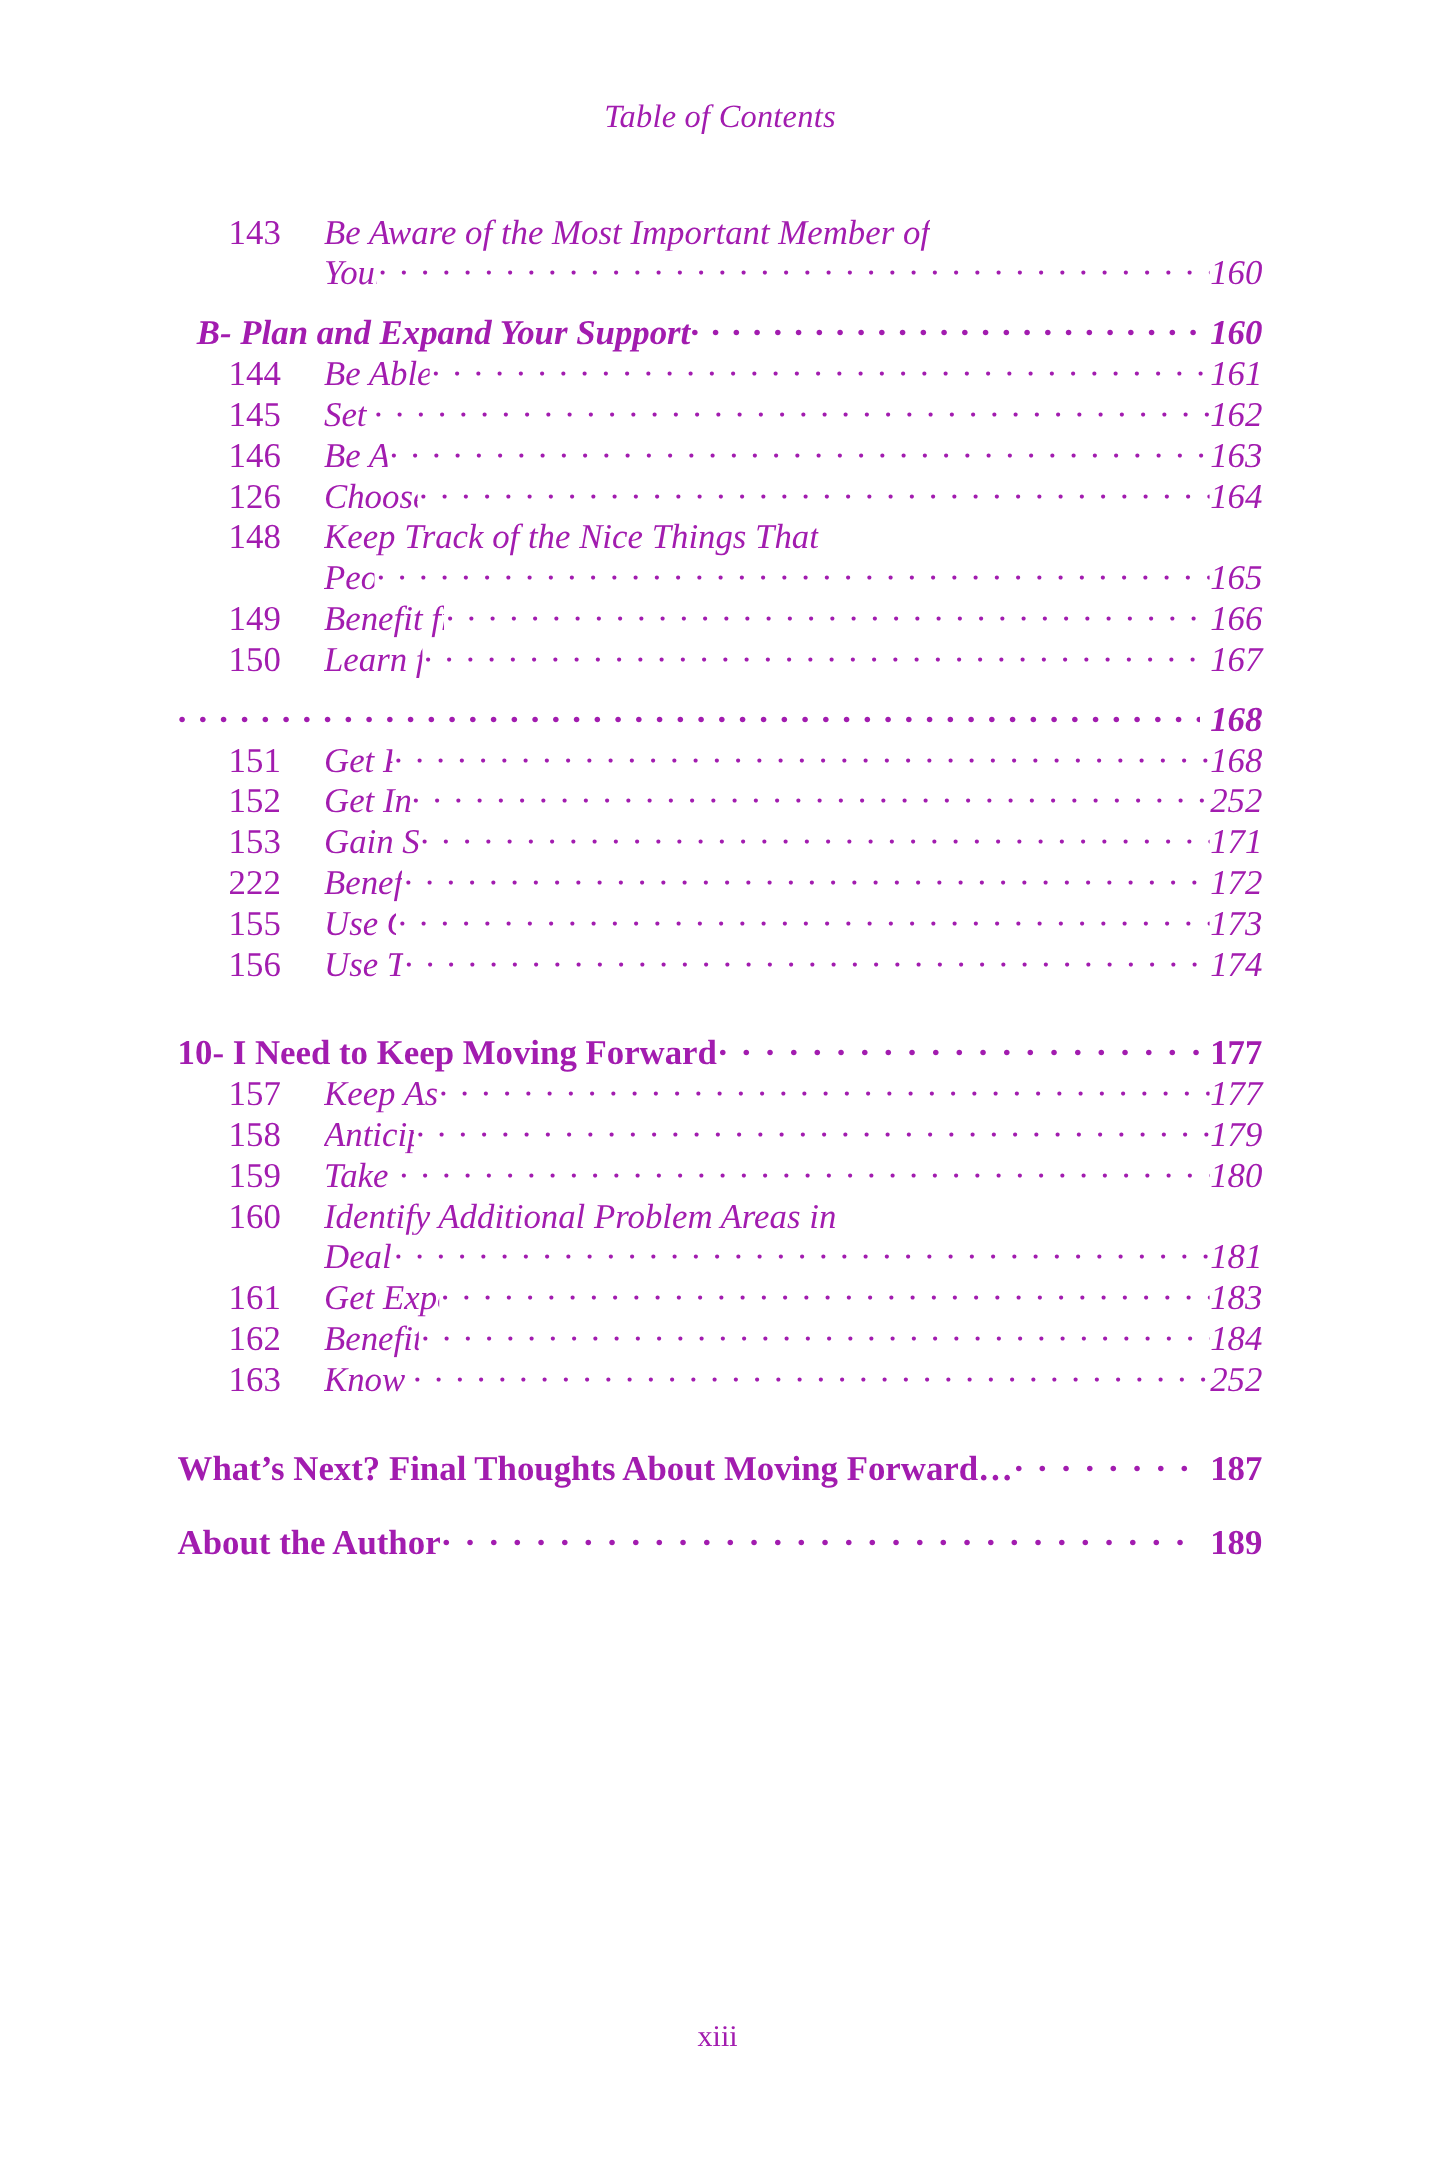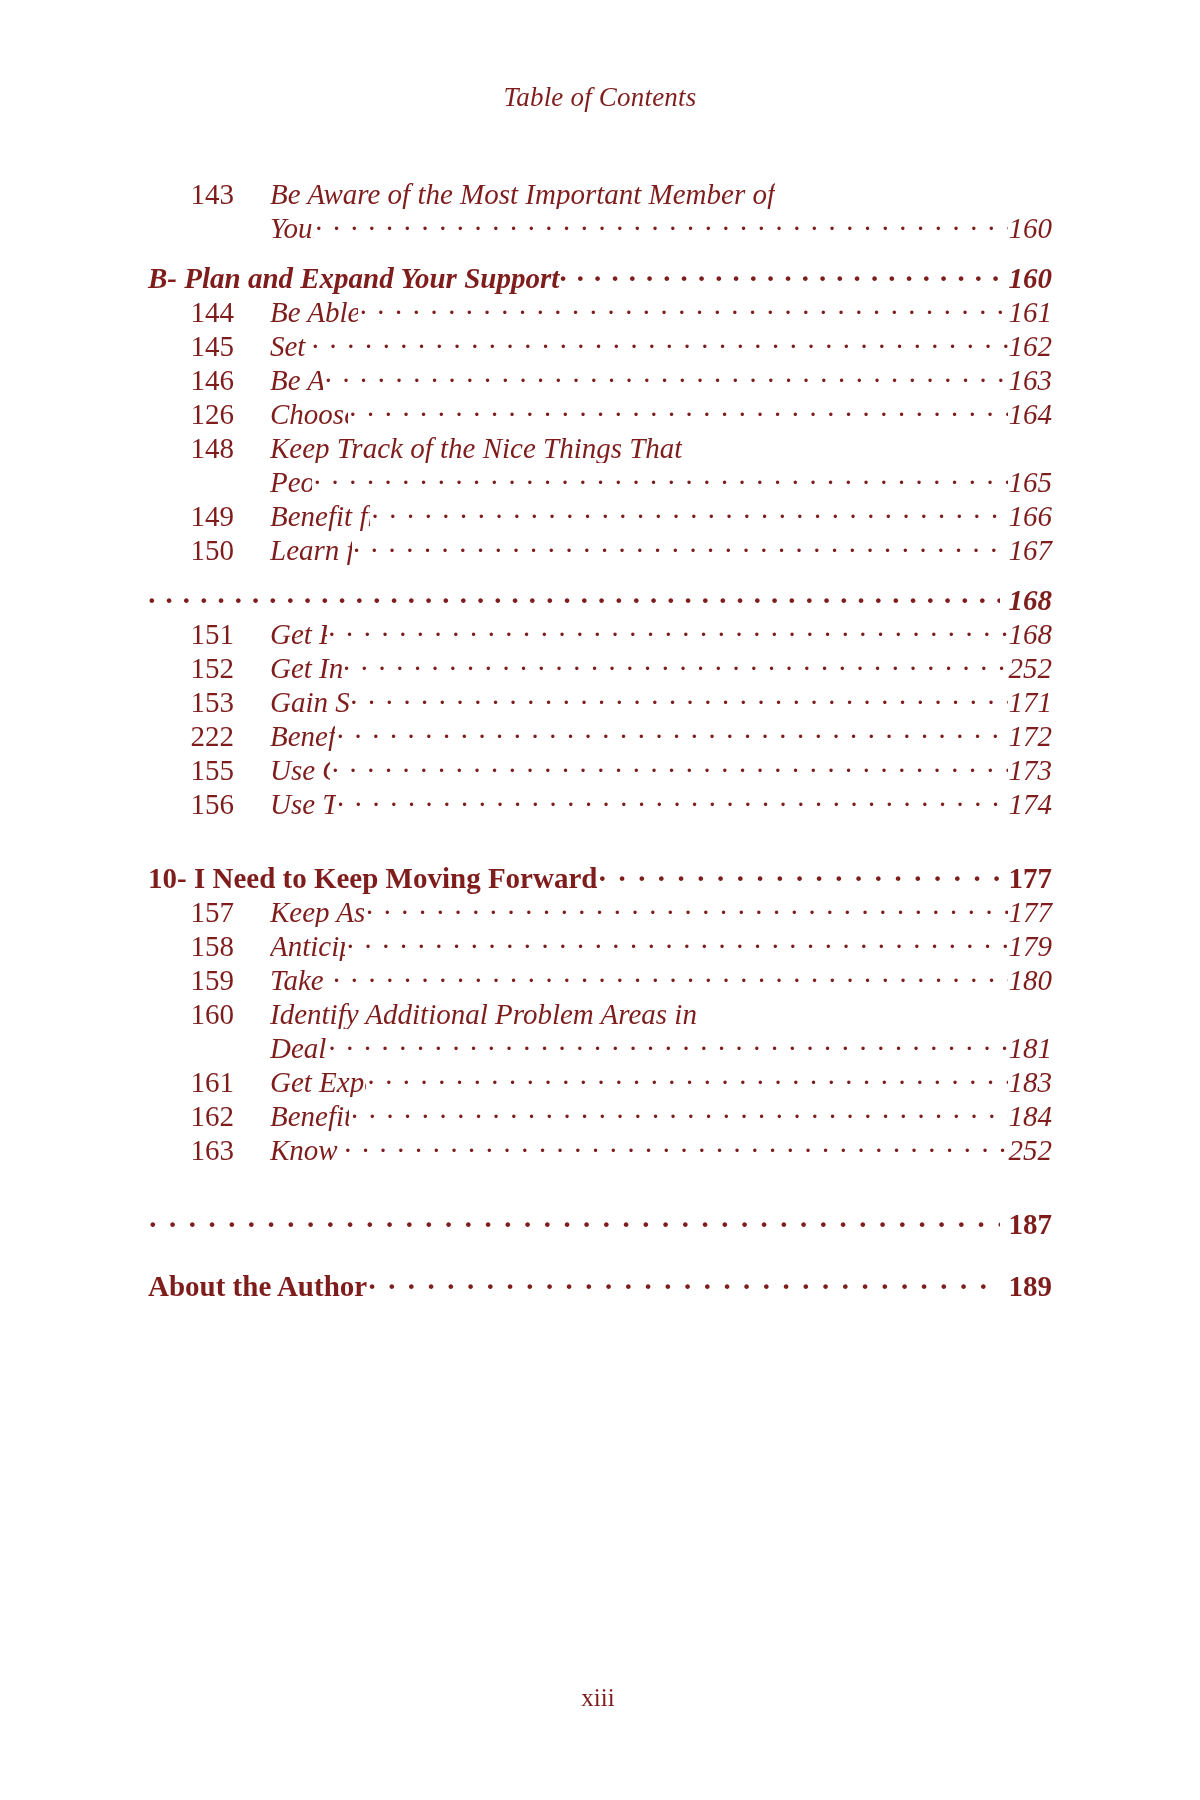--- a/index.html
+++ b/index.html
@@ -7,21 +7,21 @@
     padding: 0;
     background: #ffffff;
   }
   .page {
     position: relative;
     width: 1200px;
     height: 1800px;
     background: #ffffff;
     margin: 0 auto;
     font-family: "Liberation Serif", "DejaVu Serif", serif;
-    color: #7f1d1d;
+    color: #a21caf;
     box-sizing: border-box;
     overflow: hidden;
   }
 
   
   .running-head {
     position: absolute;
     top: 82px;
     left: 0;
     width: 1200px;
@@ -98,20 +98,21 @@
   
   .sec {
     font-size: 29px;
     font-weight: bold;
     font-style: italic;
     margin-bottom: 5px;
   }
   .sec .sec-title {
     flex: 0 1 auto;
     white-space: nowrap;
+    margin-left: 16px;
   }
   .sec .leader {
     flex: 1 1 auto;
     overflow: hidden;
     white-space: nowrap;
     letter-spacing: 1.4px;
     font-weight: bold;
     font-style: italic;
     font-size: 29px;
   }
@@ -363,20 +364,21 @@
       <div class="row entry">
         <span class="num">163</span>
         <span class="title-wrap">
           <span class="title">Know When to Reread This Book</span>
           <span class="leader">· · · · · · · · · · · · · · · · · · · · · · · · · · · · · · · · · · · · · · · · · · · · · · · · · · · · · · · · · · · · · · · · · · · · · · · · · · · · · · · · · · · · · · · · · · · · · · · · · · · · · · · · · · · · · · · · · · · · · · · · · · · · · · · · · · · · · · · · · · · · · · · · · · · · · · · · · · · · · · · · · · · · · · · · · · · · · · · · · · · · · · · · · · · · · · · · · · · · · · · </span>
           <span class="pg">252</span>
         </span>
       </div>
       <div class="gap-large"></div>
       <div class="row chap">
+        <span class="chap-title">What’s Next? Final Thoughts About Moving Forward…</span>
         <span class="leader">· · · · · · · · · · · · · · · · · · · · · · · · · · · · · · · · · · · · · · · · · · · · · · · · · · · · · · · · · · · · · · · · · · · · · · · · · · · · · · · · · · · · · · · · · · · · · · · · · · · · · · · · · · · · · · · · · · · · · · · · · · · · · · · · · · · · · · · · · · · · · · · · · · · · · · · · · · · · · · · · · · · · · · · · · · · · · · · · · · · · · · · · · · · · · · · · · · · · · · · </span>
         <span class="pg">187</span>
       </div>
       <div class="gap-med"></div>
       <div class="row chap">
         <span class="chap-title">About the Author</span>
         <span class="leader">· · · · · · · · · · · · · · · · · · · · · · · · · · · · · · · · · · · · · · · · · · · · · · · · · · · · · · · · · · · · · · · · · · · · · · · · · · · · · · · · · · · · · · · · · · · · · · · · · · · · · · · · · · · · · · · · · · · · · · · · · · · · · · · · · · · · · · · · · · · · · · · · · · · · · · · · · · · · · · · · · · · · · · · · · · · · · · · · · · · · · · · · · · · · · · · · · · · · · · · </span>
         <span class="pg">189</span>
       </div>
     </div>

